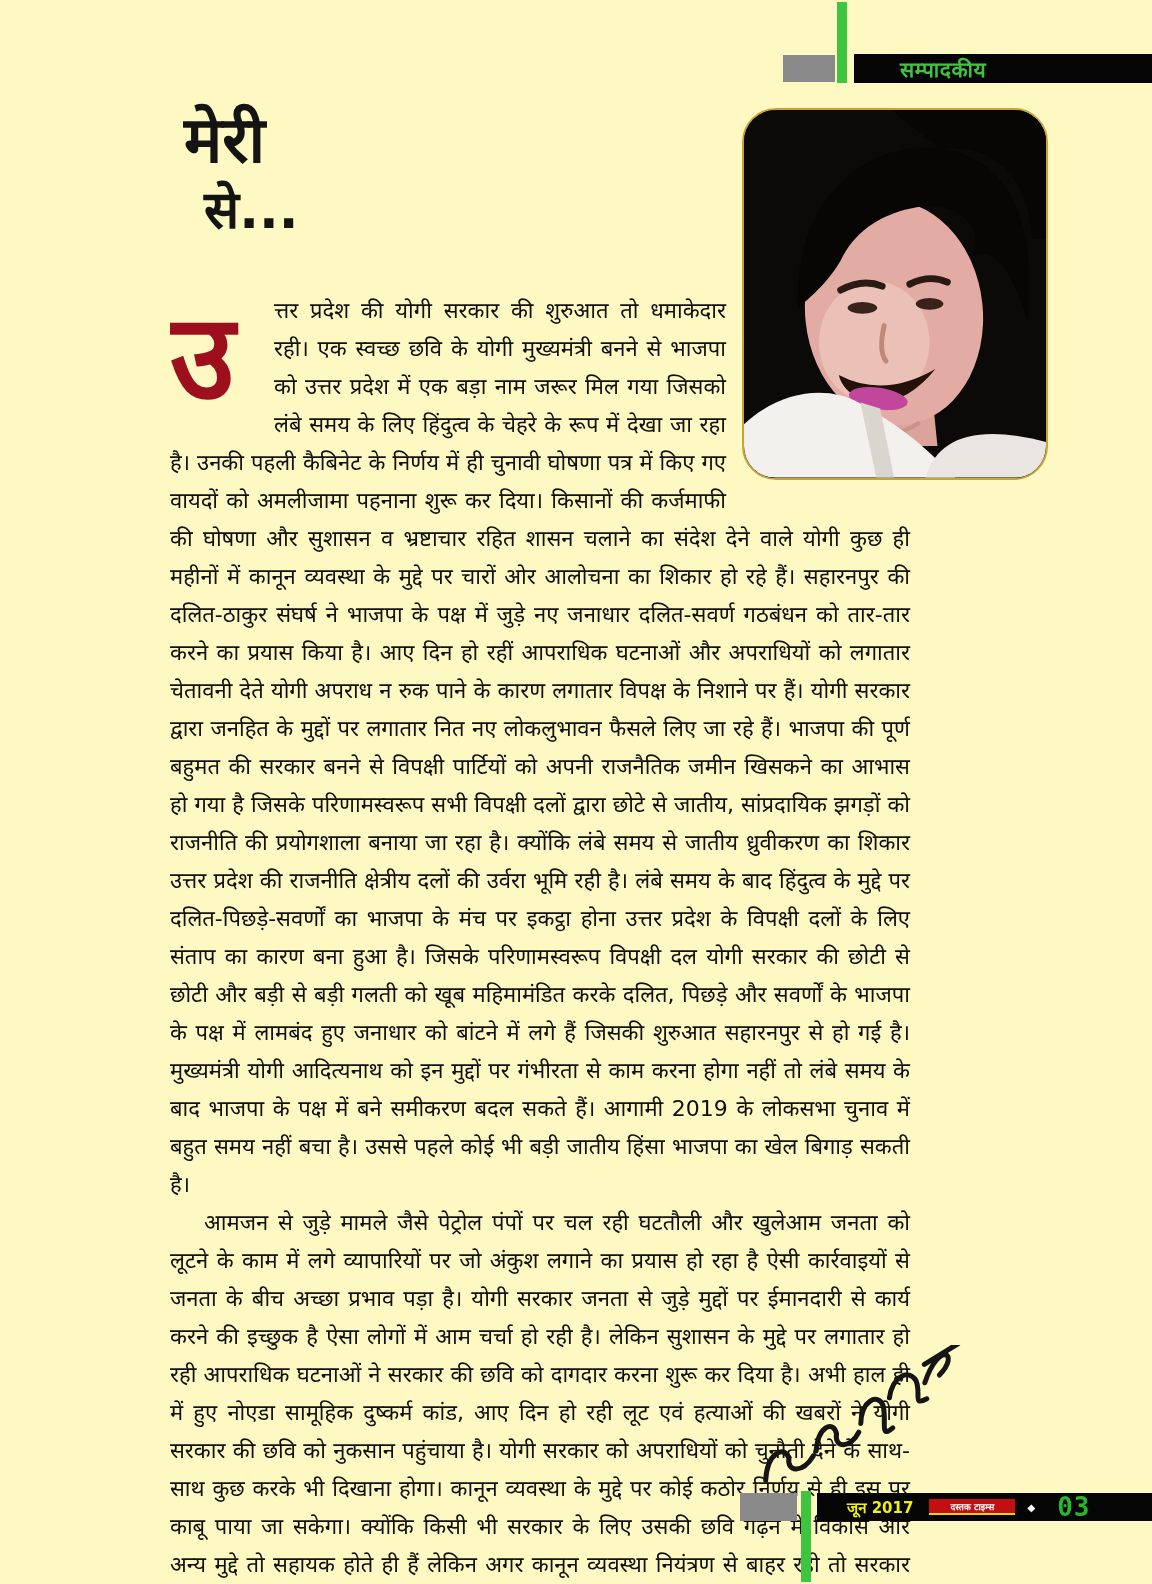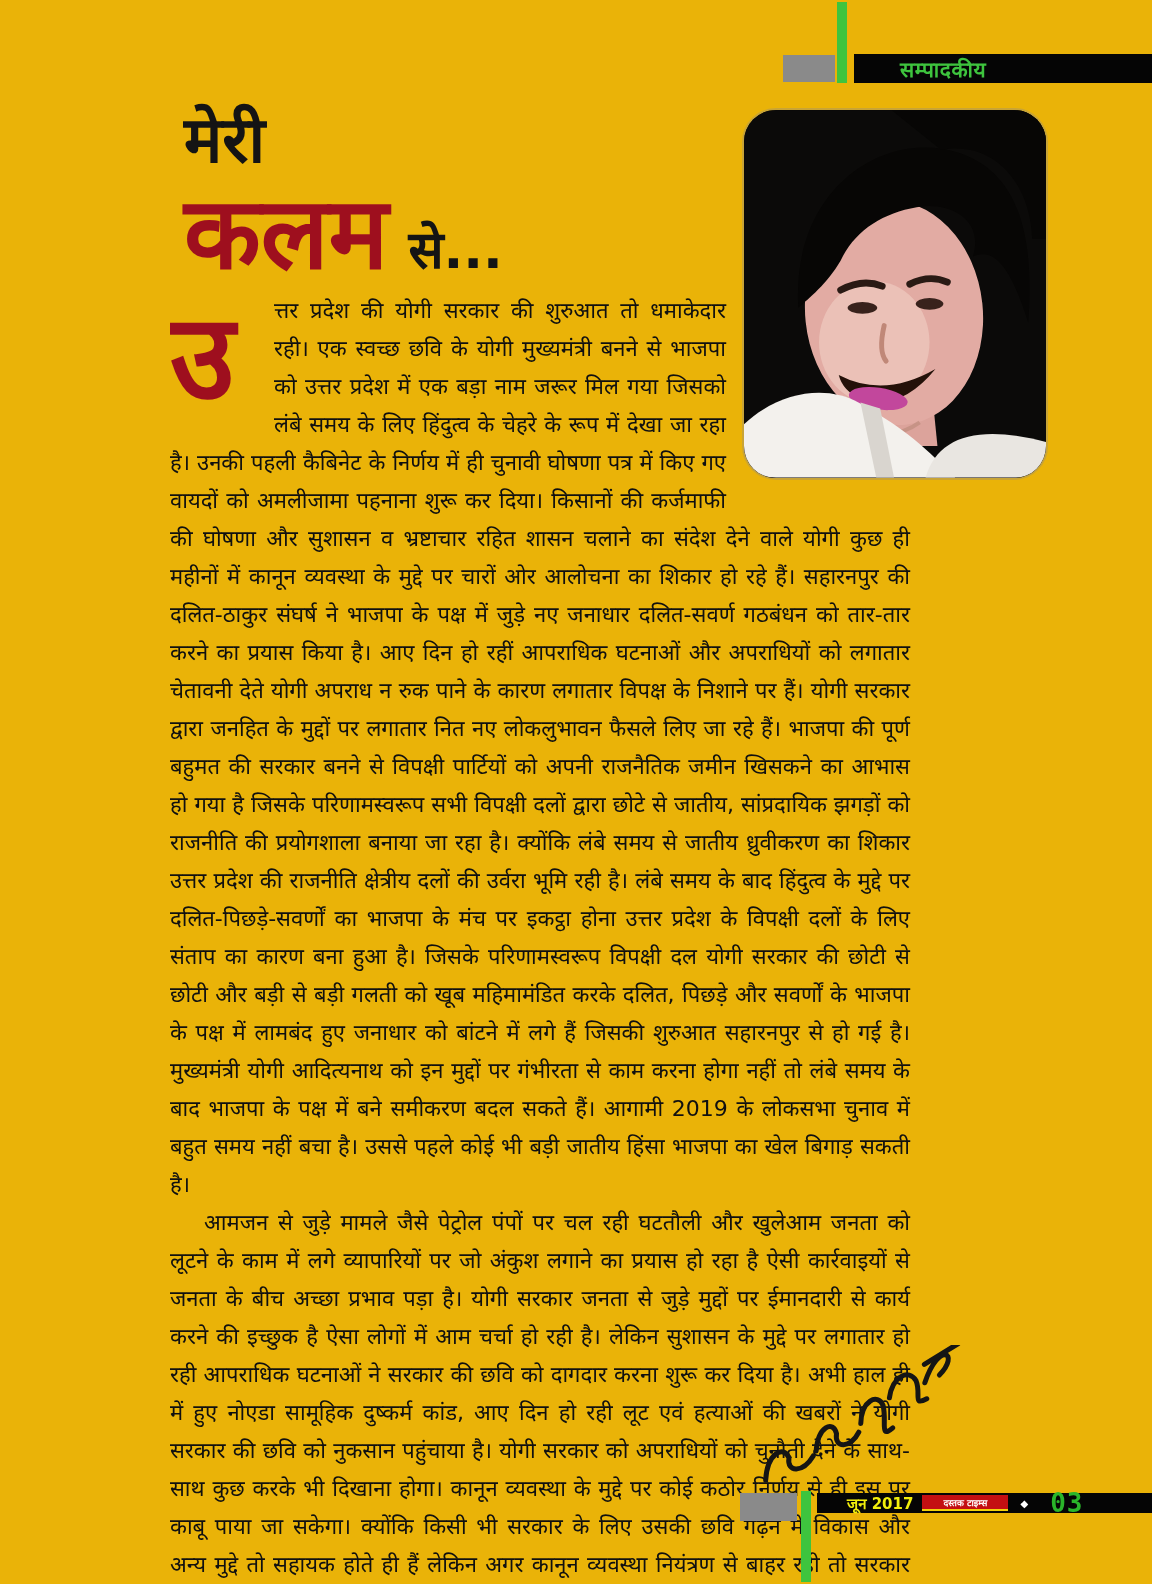--- a/index.html
+++ b/index.html
@@ -1,17 +1,17 @@
 <!DOCTYPE html>
 <html><head>
 <meta charset="utf-8">
 <style>
   html,body{margin:0;padding:0;background:#e8e8e8;}
   .page{
-    position:relative;width:1152px;height:1584px;background:#eab308;
+    position:relative;width:1152px;height:1584px;background:#fef9c3;
     font-family:"DejaVu Sans", sans-serif;color:#111;overflow:hidden;
     margin:0 auto;
   }
   
   .hdr-gray{position:absolute;left:783px;top:55px;width:52px;height:27px;background:#8a8a8a;}
   .hdr-greenbar{position:absolute;left:837px;top:2px;width:10px;height:81px;background:#3ec43e;}
   .hdr-black{position:absolute;left:854px;top:54px;width:298px;height:29px;background:#050505;
     display:flex;align-items:center;}
   .hdr-black .section-label{color:#3ec43e;font-size:21px;font-weight:bold;margin-left:46px;letter-spacing:.5px;}
   
@@ -30,45 +30,44 @@
   .body-text p{margin:0;padding:0;}
   .photo-spacer{float:right;width:184px;height:196px;}
   .drop-cap{float:left;width:92px;height:122px;font-size:118px;line-height:118px;font-weight:bold;
     color:#9e0f1e;margin:6px 12px 0 0;overflow:hidden;}
   .para2{text-indent:34px;}
   
   .signature{position:absolute;left:735px;top:1345px;width:270px;height:140px;}
   
   .ftr-gray{position:absolute;left:740px;top:1493px;width:57px;height:28px;background:#8a8a8a;}
   .ftr-greenbar{position:absolute;left:801px;top:1491px;width:10px;height:91px;background:#3ec43e;}
-  .ftr-black{position:absolute;left:817px;top:1493px;width:335px;height:20px;background:#050505;
+  .ftr-black{position:absolute;left:817px;top:1493px;width:335px;height:28px;background:#050505;
     display:flex;align-items:center;}
   .ftr-date{color:#f2ef0c;font-size:15px;font-weight:bold;margin-left:30px;white-space:nowrap;}
-  .ftr-logo{margin-left:9px;background:#c40f12;border-bottom:2px solid #f2d20a;height:14px;
+  .ftr-logo{margin-left:16px;background:#c40f12;border-bottom:2px solid #f2d20a;height:14px;
     min-width:86px;display:flex;align-items:center;justify-content:center;}
   .ftr-logo span{color:#fff;font-size:9px;font-weight:bold;white-space:nowrap;padding:0 4px;}
   .ftr-diamond{color:#ffffff;font-size:10px;margin-left:12px;}
   .ftr-page{color:#2ab52a;font-size:26px;font-weight:800;margin-left:22px;
     font-family:"DejaVu Sans Mono", monospace;letter-spacing:1px;}
 </style>
 </head>
 <body>
 
 <div class="page">
 
   <div class="hdr-gray"></div>
   <div class="hdr-greenbar"></div>
   <div class="hdr-black">
     <span class="section-label">सम्पादकीय</span>
   </div>
 
   <div class="title-block">
     <div class="title-line1">मेरी</div>
     <div class="title-line2">
-      <span class="title-word-red">कलम</span>
       <span class="title-word-suffix">से...</span>
     </div>
   </div>
 
   <div class="photo">
     <svg width="302" height="368" viewBox="0 0 306 372" xmlns="http://www.w3.org/2000/svg">
       <rect x="0" y="0" width="306" height="372" fill="#0b0a09"></rect>
 
       <path d="M110,280 L190,280 L196,340 L104,340 Z" fill="#dca39b"></path>
 

